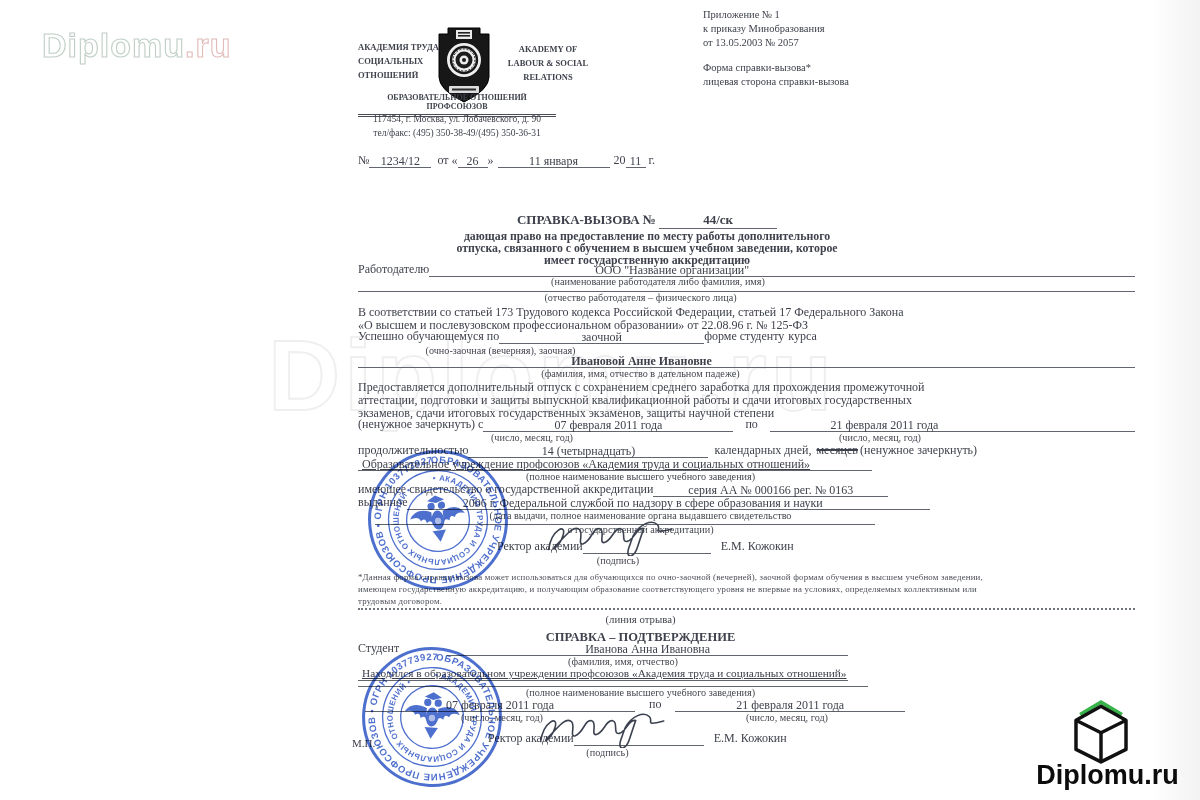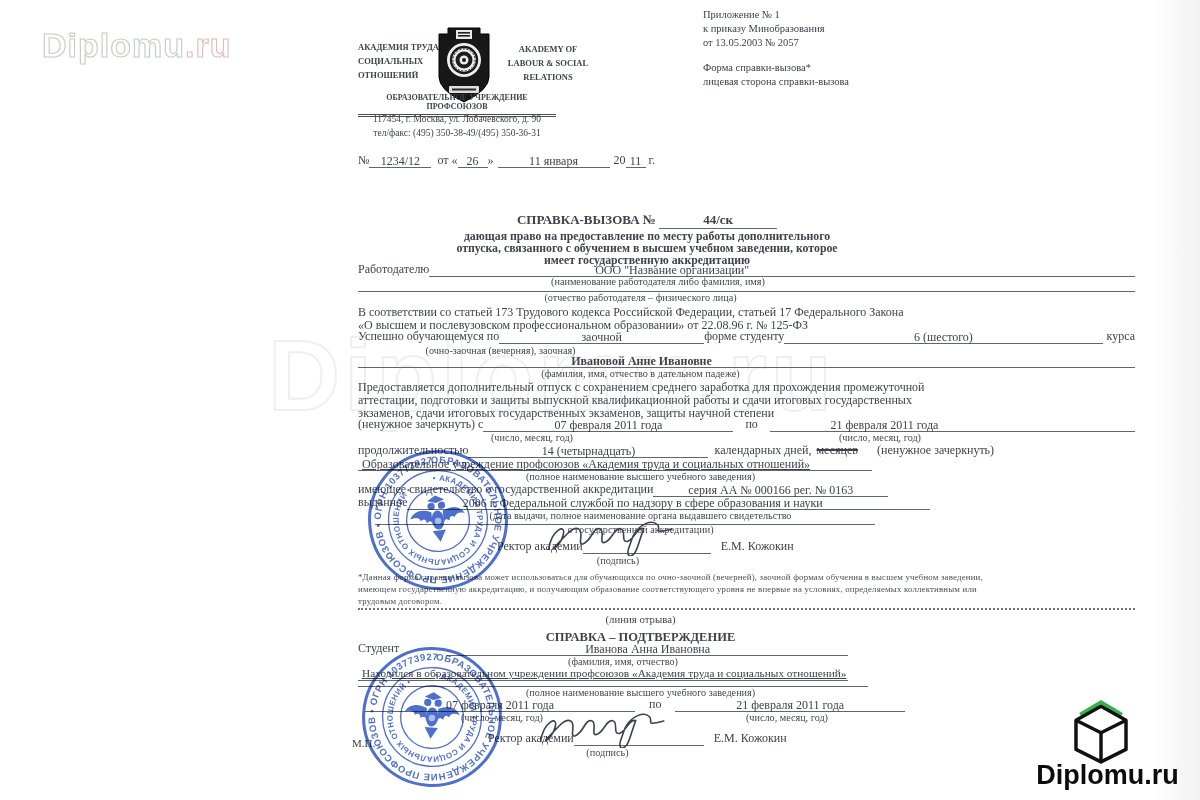--- a/index.html
+++ b/index.html
@@ -97,21 +97,21 @@
   <circle cx="27" cy="33" r="4.5" fill="#ececec"></circle>
   <circle cx="27" cy="33" r="2" fill="#1d1d1d"></circle>
   <rect x="12" y="59" width="30" height="7" rx="1" fill="#dedede"></rect>
   <rect x="15" y="61.5" width="24" height="2" fill="#2a2a2a"></rect>
 </svg>
 <div class="abs lh-en">
   <div>AKADEMY OF</div>
   <div>LABOUR &amp; SOCIAL</div>
   <div>RELATIONS</div>
 </div>
-<div class="abs lh-sub">ОБРАЗОВАТЕЛЬНОЕ УЧРЕЖДЕНИЕ ПРОФСОЮЗОВ</div>
+<div class="abs lh-sub">ОБРАЗОВАТЕЛЬНОЕ ОТНОШЕНИЙ ПРОФСОЮЗОВ</div>
 <div class="abs lh-addr">
   <div>117454, г. Москва, ул. Лобачевского, д. 90</div>
   <div>тел/факс: (495) 350-38-49/(495) 350-36-31</div>
 </div>
 
 <div class="row" style="left:358px;top:155px;">
   <span>№</span>
   <span class="ul" style="width:62px;">1234/12</span>
   <span style="margin-left:6px;">от «</span>
   <span class="ul" style="width:30px;">26</span>
@@ -138,21 +138,20 @@
 <div class="bline" style="left:358px;top:280px;width:777px;"></div>
 <div class="cap" style="left:358px;top:292px;width:565px;">(отчество работодателя – физического лица)</div>
 
 <div class="txt" style="left:358px;top:305px;">В соответствии со статьей 173 Трудового кодекса Российской Федерации, статьей 17 Федерального Закона</div>
 <div class="txt" style="left:358px;top:318px;">«О высшем и послевузовском профессиональном образовании» от 22.08.96 г. № 125-ФЗ</div>
 
 <div class="row" style="left:358px;top:331px;width:777px;">
   <span>Успешно обучающемуся по</span>
   <span class="ul" style="width:205px;margin-top:20px;">заочной</span>
   <span>форме студенту</span>
-  <span class="ul grow">6 (шестого)</span>
   <span style="margin-left:4px;">курса</span>
 </div>
 <div class="cap" style="left:358px;top:345px;width:285px;">(очно-заочная (вечерняя), заочная)</div>
 
 <div class="row" style="left:358px;top:355px;width:777px;font-weight:bold;">
   <span class="ul grow"><span class="vshift2">Ивановой Анне Ивановне</span></span>
 </div>
 <div class="cap" style="left:358px;top:368px;width:565px;">(фамилия, имя, отчество в дательном падеже)</div>
 
 <div class="txt" style="left:358px;top:380px;">Предоставляется дополнительный отпуск с сохранением среднего заработка для прохождения промежуточной</div>
@@ -166,21 +165,21 @@
   <span class="ul grow"><span class="vshift3">21 февраля 2011 года</span></span>
 </div>
 <div class="cap" style="left:432px;top:432px;width:200px;">(число,  месяц, год)</div>
 <div class="cap" style="left:780px;top:432px;width:200px;">(число,  месяц, год)</div>
 
 <div class="row" style="left:358px;top:445px;width:760px;">
   <span>продолжительностью</span>
   <span class="ul" style="width:240px;">14 (четырнадцать)</span>
   <span style="margin-left:6px;">календарных дней,</span>
   <span class="strike" style="margin-left:5px;">месяцев</span>
-  <span style="margin-left:19px;">(ненужное зачеркнуть)</span>
+  <span style="margin-left:2px;">(ненужное зачеркнуть)</span>
 </div>
 
 <div class="row" style="left:358px;top:458px;width:514px;">
   <span class="ul left grow">Образовательное учреждение профсоюзов «Академия труда и социальных отношений»</span>
 </div>
 <div class="cap" style="left:358px;top:471px;width:565px;">(полное наименование высшего учебного заведения)</div>
 
 <div class="row" style="left:358px;top:484px;width:530px;">
   <span>имеющее свидетельство о государственной аккредитации</span>
   <span class="ul grow">серия АА № 000166 рег. № 0163</span>

